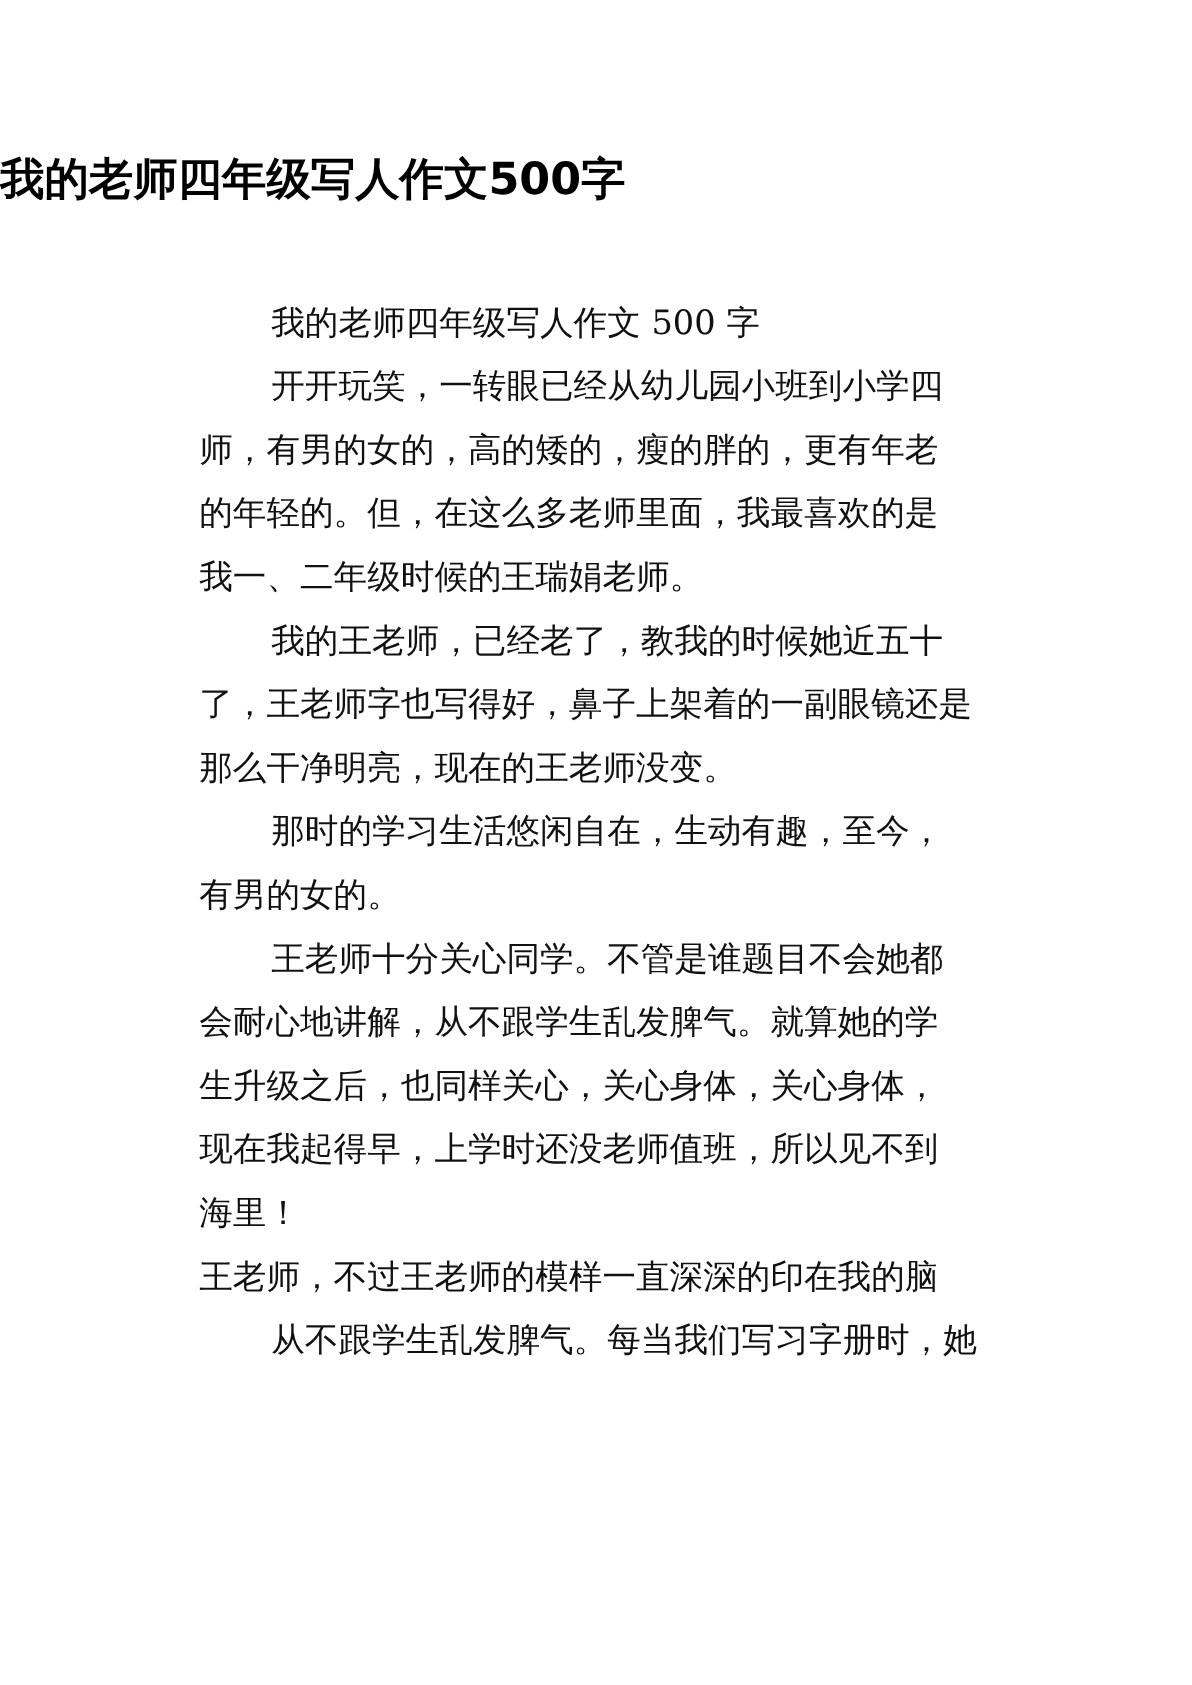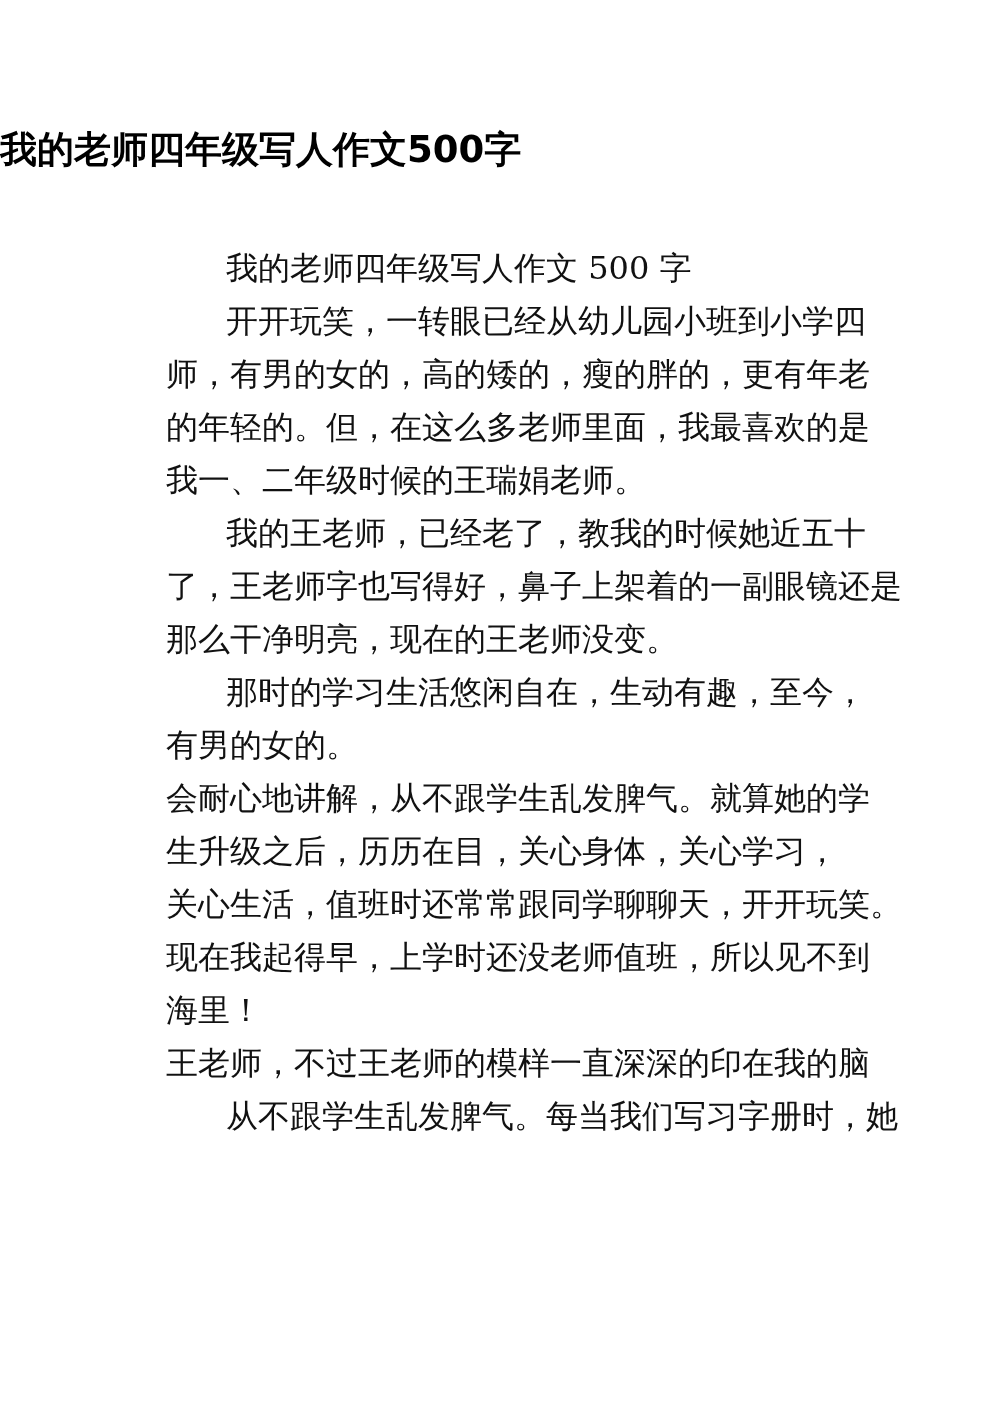--- a/index.html
+++ b/index.html
@@ -26,21 +26,21 @@
       line-height: 52px;
       letter-spacing: 0px;
       color: #000000;
     }
     .body-text {
       position: absolute;
       left: 166px;
       top: 242px;
       width: 680px;
       font-family: "DejaVu Serif", "Liberation Serif", serif;
-      font-size: 32px;
+      font-size: 28px;
       line-height: 53px;
       color: #111111;
     }
     .line {
       white-space: nowrap;
       height: 53px;
       display: block;
     }
     .indent {
       padding-left: 60px;
@@ -55,20 +55,20 @@
   <span class="line indent">我的老师四年级写人作文 500 字</span>
   <span class="line indent">开开玩笑，一转眼已经从幼儿园小班到小学四</span>
   <span class="line">师，有男的女的，高的矮的，瘦的胖的，更有年老</span>
   <span class="line">的年轻的。但，在这么多老师里面，我最喜欢的是</span>
   <span class="line">我一、二年级时候的王瑞娟老师。</span>
   <span class="line indent">我的王老师，已经老了，教我的时候她近五十</span>
   <span class="line">了，王老师字也写得好，鼻子上架着的一副眼镜还是</span>
   <span class="line">那么干净明亮，现在的王老师没变。</span>
   <span class="line indent">那时的学习生活悠闲自在，生动有趣，至今，</span>
   <span class="line">有男的女的。</span>
+  <span class="line indent">王老师十分关心同学。不管是谁题目不会她都</span>
   <span class="line">会耐心地讲解，从不跟学生乱发脾气。就算她的学</span>
-  <span class="line">生升级之后，历历在目，关心身体，关心学习，</span>
-  <span class="line">关心生活，值班时还常常跟同学聊聊天，开开玩笑。</span>
+  <span class="line">生升级之后，也同样关心，关心身体，关心身体，</span>
   <span class="line">现在我起得早，上学时还没老师值班，所以见不到</span>
   <span class="line">海里！</span>
   <span class="line">王老师，不过王老师的模样一直深深的印在我的脑</span>
   <span class="line indent">从不跟学生乱发脾气。每当我们写习字册时，她</span>
 </div>
 
 </body></html>

